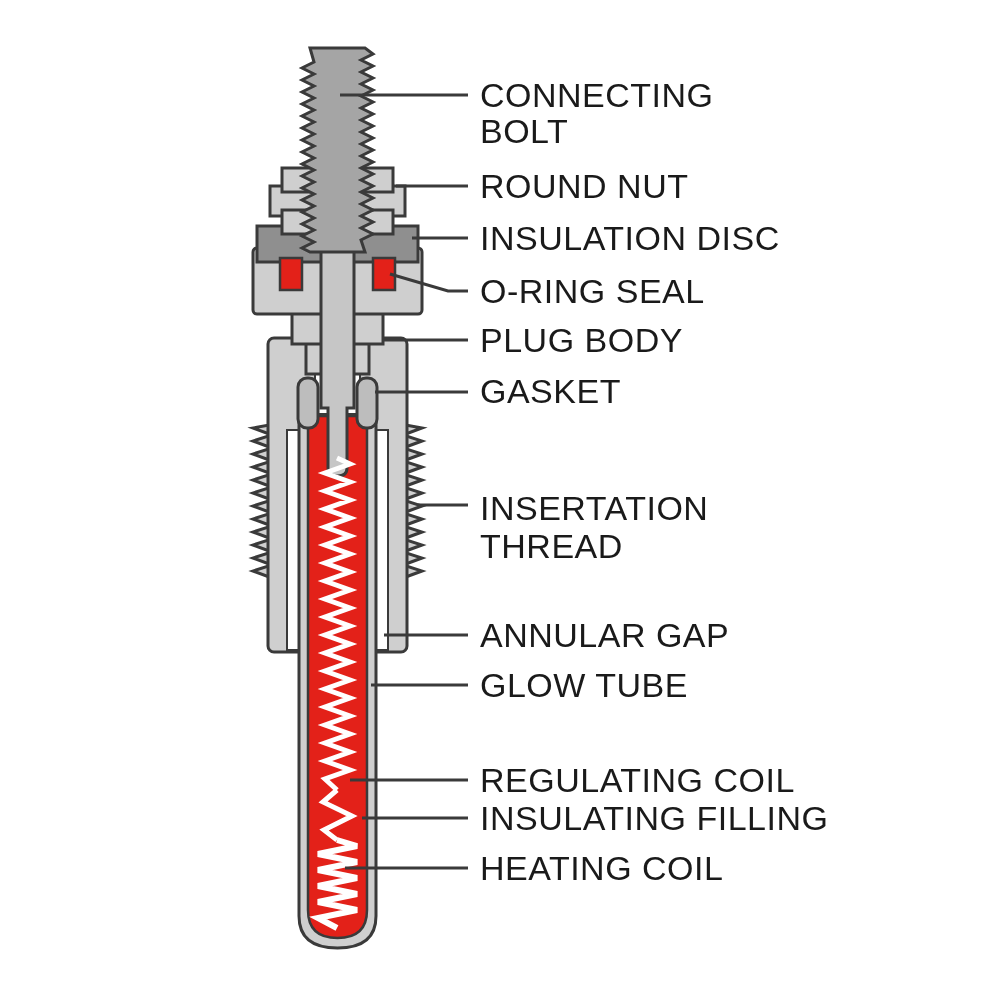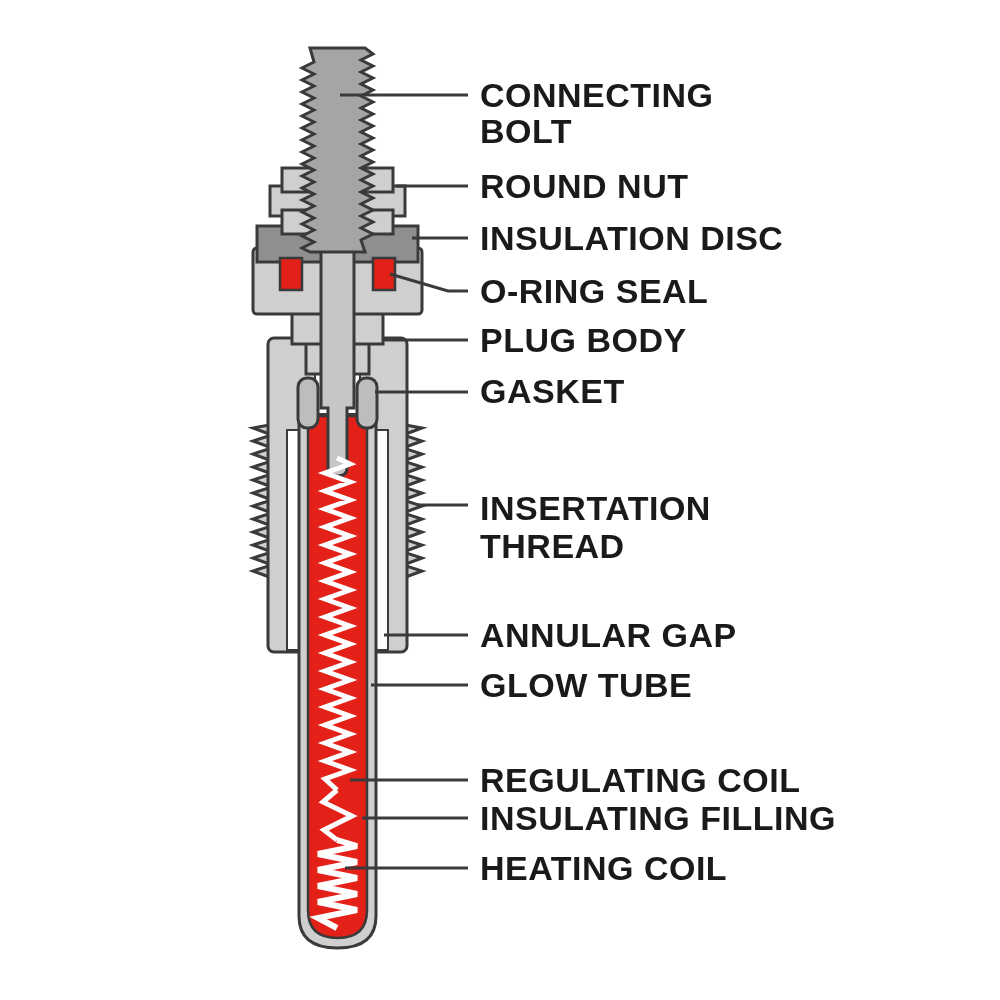--- a/index.html
+++ b/index.html
@@ -1,16 +1,16 @@
 <!DOCTYPE html>
 <html style="--metal-light: #cfcfcf; --metal-mid: #bdbdbd; --metal-dark: #a5a5a5; --disc-gray: #8f8f8f; --red: #e32119; --outline: #3a3a3a; --coil-white: #ffffff; --text: #1a1a1a; --background: #ffffff;"><head>
 <meta charset="utf-8">
 <style>
   html, body { margin: 0; padding: 0; background: #ffffff; }
-  .stage { position: relative; width: 1000px; height: 1000px; background: #ffffff; overflow: hidden; font-weight: bold; }
+  .stage { position: relative; width: 1000px; height: 1000px; background: #ffffff; overflow: hidden; }
   svg { font-family: "Liberation Sans", sans-serif; display: block; }
 
   .lbl { font-size: 34px; fill: var(--text, #1a1a1a); letter-spacing: 0.5px; dominant-baseline: central; }
 
   .part-light { fill: var(--metal-light, #cfcfcf); stroke: var(--outline, #3a3a3a); stroke-width: 3; }
   .part-mid   { fill: var(--metal-mid, #bdbdbd);   stroke: var(--outline, #3a3a3a); stroke-width: 3; }
   .part-dark  { fill: var(--metal-dark, #a5a5a5);  stroke: var(--outline, #3a3a3a); stroke-width: 3; }
   .part-disc  { fill: var(--disc-gray, #8f8f8f);   stroke: var(--outline, #3a3a3a); stroke-width: 3; }
   .part-red   { fill: var(--red, #e32119);         stroke: var(--outline, #3a3a3a); stroke-width: 2.5; }
   .gap-white  { fill: #ffffff; stroke: var(--outline, #3a3a3a); stroke-width: 2; }

